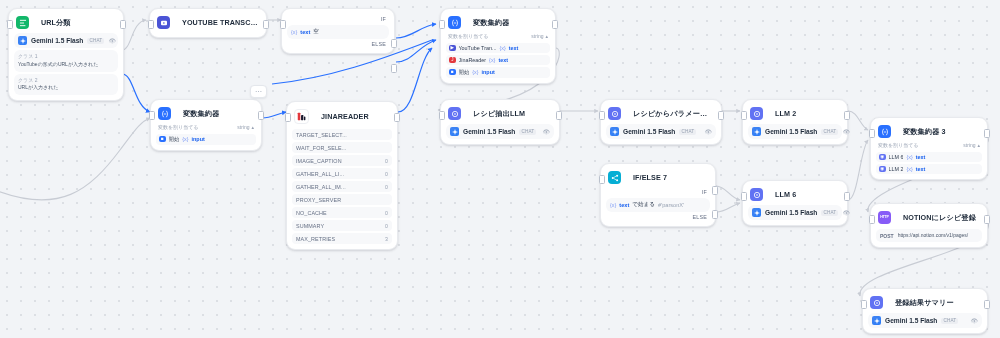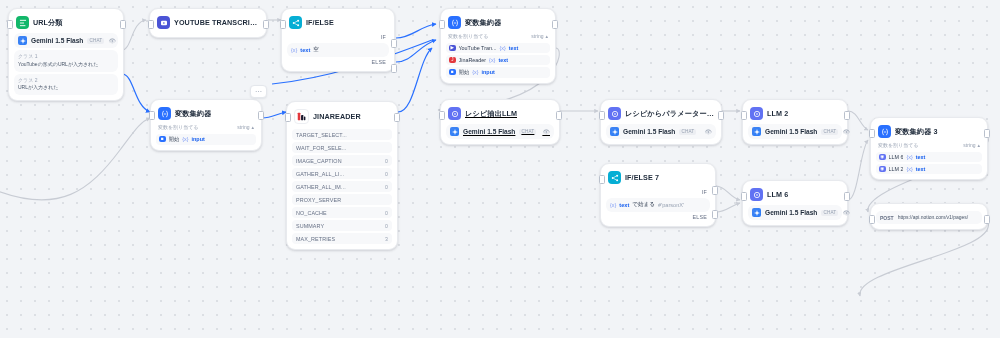--- a/index.html
+++ b/index.html
@@ -29,21 +29,21 @@
     border: 1px solid #e8eaee;
     border-radius: 9px;
     box-shadow: 0 1px 3px rgba(16,24,40,0.10), 0 1px 2px rgba(16,24,40,0.06);
     padding: 5px;
     box-sizing: border-box;
     z-index: 2;
   }
   .node-head {
     display: flex;
     align-items: center;
-    gap: 4px;
+    gap: 12px;
     padding: 2px 2px 3px 2px;
   }
   .node-title {
     font-size: 7.2px;
     font-weight: 700;
     color: #1d2939;
     letter-spacing: 0.1px;
     white-space: nowrap;
     overflow: hidden;
     text-overflow: ellipsis;
@@ -333,31 +333,20 @@
           </svg>
       </span>
       <span class="node-title">YOUTUBE TRANSCRIPTS API</span>
     </div>
   </div>
 
   <div class="node" style="left:281px; top:8px; width:114px;">
     <span class="port left"></span>
     <span class="port right" style="top:30px;"></span>
     <span class="port right" style="top:55px;"></span>
-    <div class="node-head">
-      <span class="nicon" style="background:#06aed4;">
-        <svg width="8" height="8" viewBox="0 0 12 12">
-            <circle cx="2.6" cy="6" r="1.5" fill="#fff"></circle>
-            <circle cx="9.2" cy="2.6" r="1.5" fill="#fff"></circle>
-            <circle cx="9.2" cy="9.4" r="1.5" fill="#fff"></circle>
-            <path d="M3.8 5.4 L8.2 3.0 M3.8 6.6 L8.2 9.0" stroke="#fff" stroke-width="1" fill="none"></path>
-          </svg>
-      </span>
-      <span class="node-title">IF/ELSE</span>
-    </div>
     <div class="branch-label">IF</div>
     <div class="body-box">
       <div class="cond-row">
         <span class="var-x">{x}</span>
         <span class="var-pill">text</span>
         <span>空</span>
       </div>
     </div>
     <div class="branch-label">ELSE</div>
   </div>
@@ -476,21 +465,21 @@
     <div class="param-row">
       <span>SUMMARY</span>
       <span class="pval">0</span>
     </div>
     <div class="param-row">
       <span>MAX_RETRIES</span>
       <span class="pval">3</span>
     </div>
   </div>
 
-  <div class="node" style="left:440px; top:99px; width:120px;text-decoration:underline;">
+  <div class="node" style="left:440px; top:99px; width:120px;">
     <span class="port left"></span>
     <span class="port right"></span>
     <div class="node-head">
       <span class="nicon" style="background:#6172f3;">
         <svg width="8" height="8" viewBox="0 0 12 12">
             <circle cx="6" cy="6" r="4" fill="none" stroke="#fff" stroke-width="1.2"></circle>
             <circle cx="6" cy="6" r="1.2" fill="#fff"></circle>
           </svg>
       </span>
       <span class="node-title">レシピ抽出LLM</span>
@@ -635,20 +624,47 @@
       <span class="mini-ico" style="background:#6172f3;">◉</span>
       <span class="src">LLM 2</span>
       <span class="var-x">{x}</span>
       <span class="fld">text</span>
     </div>
   </div>
 
   <div class="node" style="left:870px; top:203px; width:118px;">
     <span class="port left"></span>
     <span class="port right"></span>
+    <div class="node-head">
+      <span class="nicon" style="background:#875bf7; font-size:3.6px; letter-spacing:-.2px;">HTTP</span>
+      <span class="node-title">NOTIONにレシピ登録</span>
+    </div>
     <div class="http-row">
       <span class="http-method">POST</span>
       <span class="http-url">https://api.notion.com/v1/pages/</span>
     </div>
   </div>
 
+  <div class="node" style="left:862px; top:288px; width:126px;">
+    <span class="port left"></span>
+    <span class="port right"></span>
+    <div class="node-head">
+      <span class="nicon" style="background:#6172f3;">
+        <svg width="8" height="8" viewBox="0 0 12 12">
+            <circle cx="6" cy="6" r="4" fill="none" stroke="#fff" stroke-width="1.2"></circle>
+            <circle cx="6" cy="6" r="1.2" fill="#fff"></circle>
+          </svg>
+      </span>
+      <span class="node-title">登録結果サマリー</span>
+    </div>
+    <div class="model-chip">
+      <span class="model-logo">
+        <svg width="6" height="6" viewBox="0 0 12 12">
+            <path d="M6 0 L7.4 4.6 L12 6 L7.4 7.4 L6 12 L4.6 7.4 L0 6 L4.6 4.6 Z" fill="#fff"></path>
+          </svg>
+      </span>
+      <span class="model-name">Gemini 1.5 Flash</span>
+      <span class="model-tag">CHAT</span>
+      <span class="eye">👁</span>
+    </div>
+  </div>
 
 </div>
 
 </body></html>

